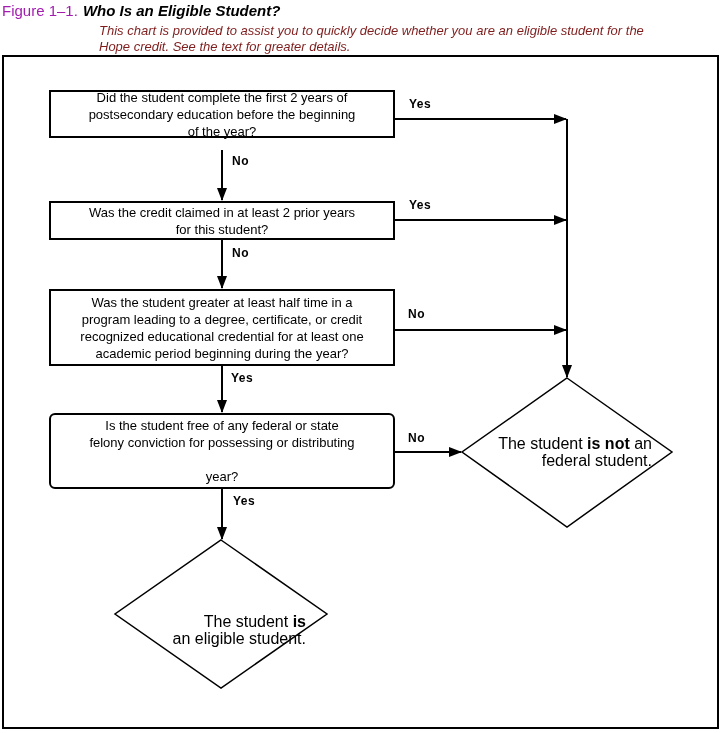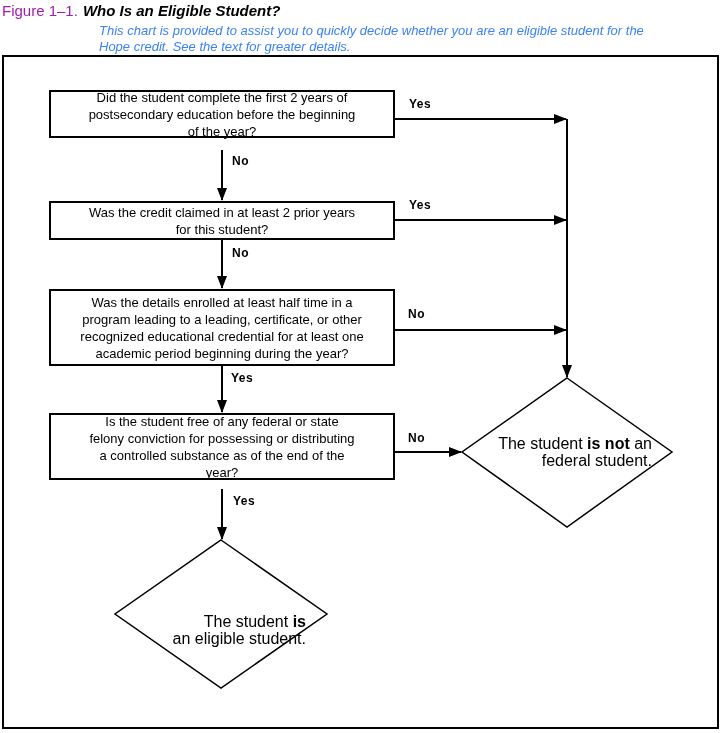--- a/index.html
+++ b/index.html
@@ -32,21 +32,21 @@
     font-weight: bold;
     font-style: italic;
   }
   .subtitle {
     position: absolute;
     left: 99px;
     top: 23px;
     font-size: 13px;
     font-style: italic;
     line-height: 16px;
-    color: #3b82f6;
+    color: #7f1d1d;
   }
   .outer-border {
     position: absolute;
     left: 2px;
     top: 55px;
     width: 717px;
     height: 674px;
     border: 2px solid #000000;
     box-sizing: border-box;
   }
@@ -60,21 +60,21 @@
     display: flex;
     align-items: center;
     justify-content: center;
     text-align: center;
     font-size: 13px;
     line-height: 17px;
   }
   #qbox-1 { top: 90px;  height: 48px; }
   #qbox-2 { top: 201px; height: 39px; }
   #qbox-3 { top: 289px; height: 77px; }
-  #qbox-4 { top: 413px; height: 67px; }
+  #qbox-4 { top: 413px; height: 76px; border-radius: 6px; }
   .edge-label {
     position: absolute;
     font-size: 12px;
     font-weight: bold;
     letter-spacing: 0.5px;
   }
   #flow-svg {
     position: absolute;
     left: 0;
     top: 0;
@@ -139,31 +139,31 @@
     </div>
   </div>
   <div class="qbox" id="qbox-2">
     <div>
       <span>Was the credit claimed in at least 2 prior years</span><br>
       <span>for this student?</span>
     </div>
   </div>
   <div class="qbox" id="qbox-3">
     <div>
-      <span>Was the details enrolled at least half time in a</span><br>
-      <span>program leading to a leading, certificate, or other</span><br>
+      <span>Was the student greater at least half time in a</span><br>
+      <span>program leading to a degree, certificate, or credit</span><br>
       <span>recognized educational credential for at least one</span><br>
       <span>academic period beginning during the year?</span>
     </div>
   </div>
   <div class="qbox" id="qbox-4">
     <div>
       <span>Is the student free of any federal or state</span><br>
       <span>felony conviction for possessing or distributing</span><br>
-      <span>a controlled substance as of the end of the</span><br>
+      <br>
       <span>year?</span>
     </div>
   </div>
 
   <div class="edge-label" style="left:409px; top:97px;">Yes</div>
   <div class="edge-label" style="left:232px; top:154px;">No</div>
   <div class="edge-label" style="left:409px; top:198px;">Yes</div>
   <div class="edge-label" style="left:232px; top:246px;">No</div>
   <div class="edge-label" style="left:408px; top:307px;">No</div>
   <div class="edge-label" style="left:231px; top:371px;">Yes</div>

